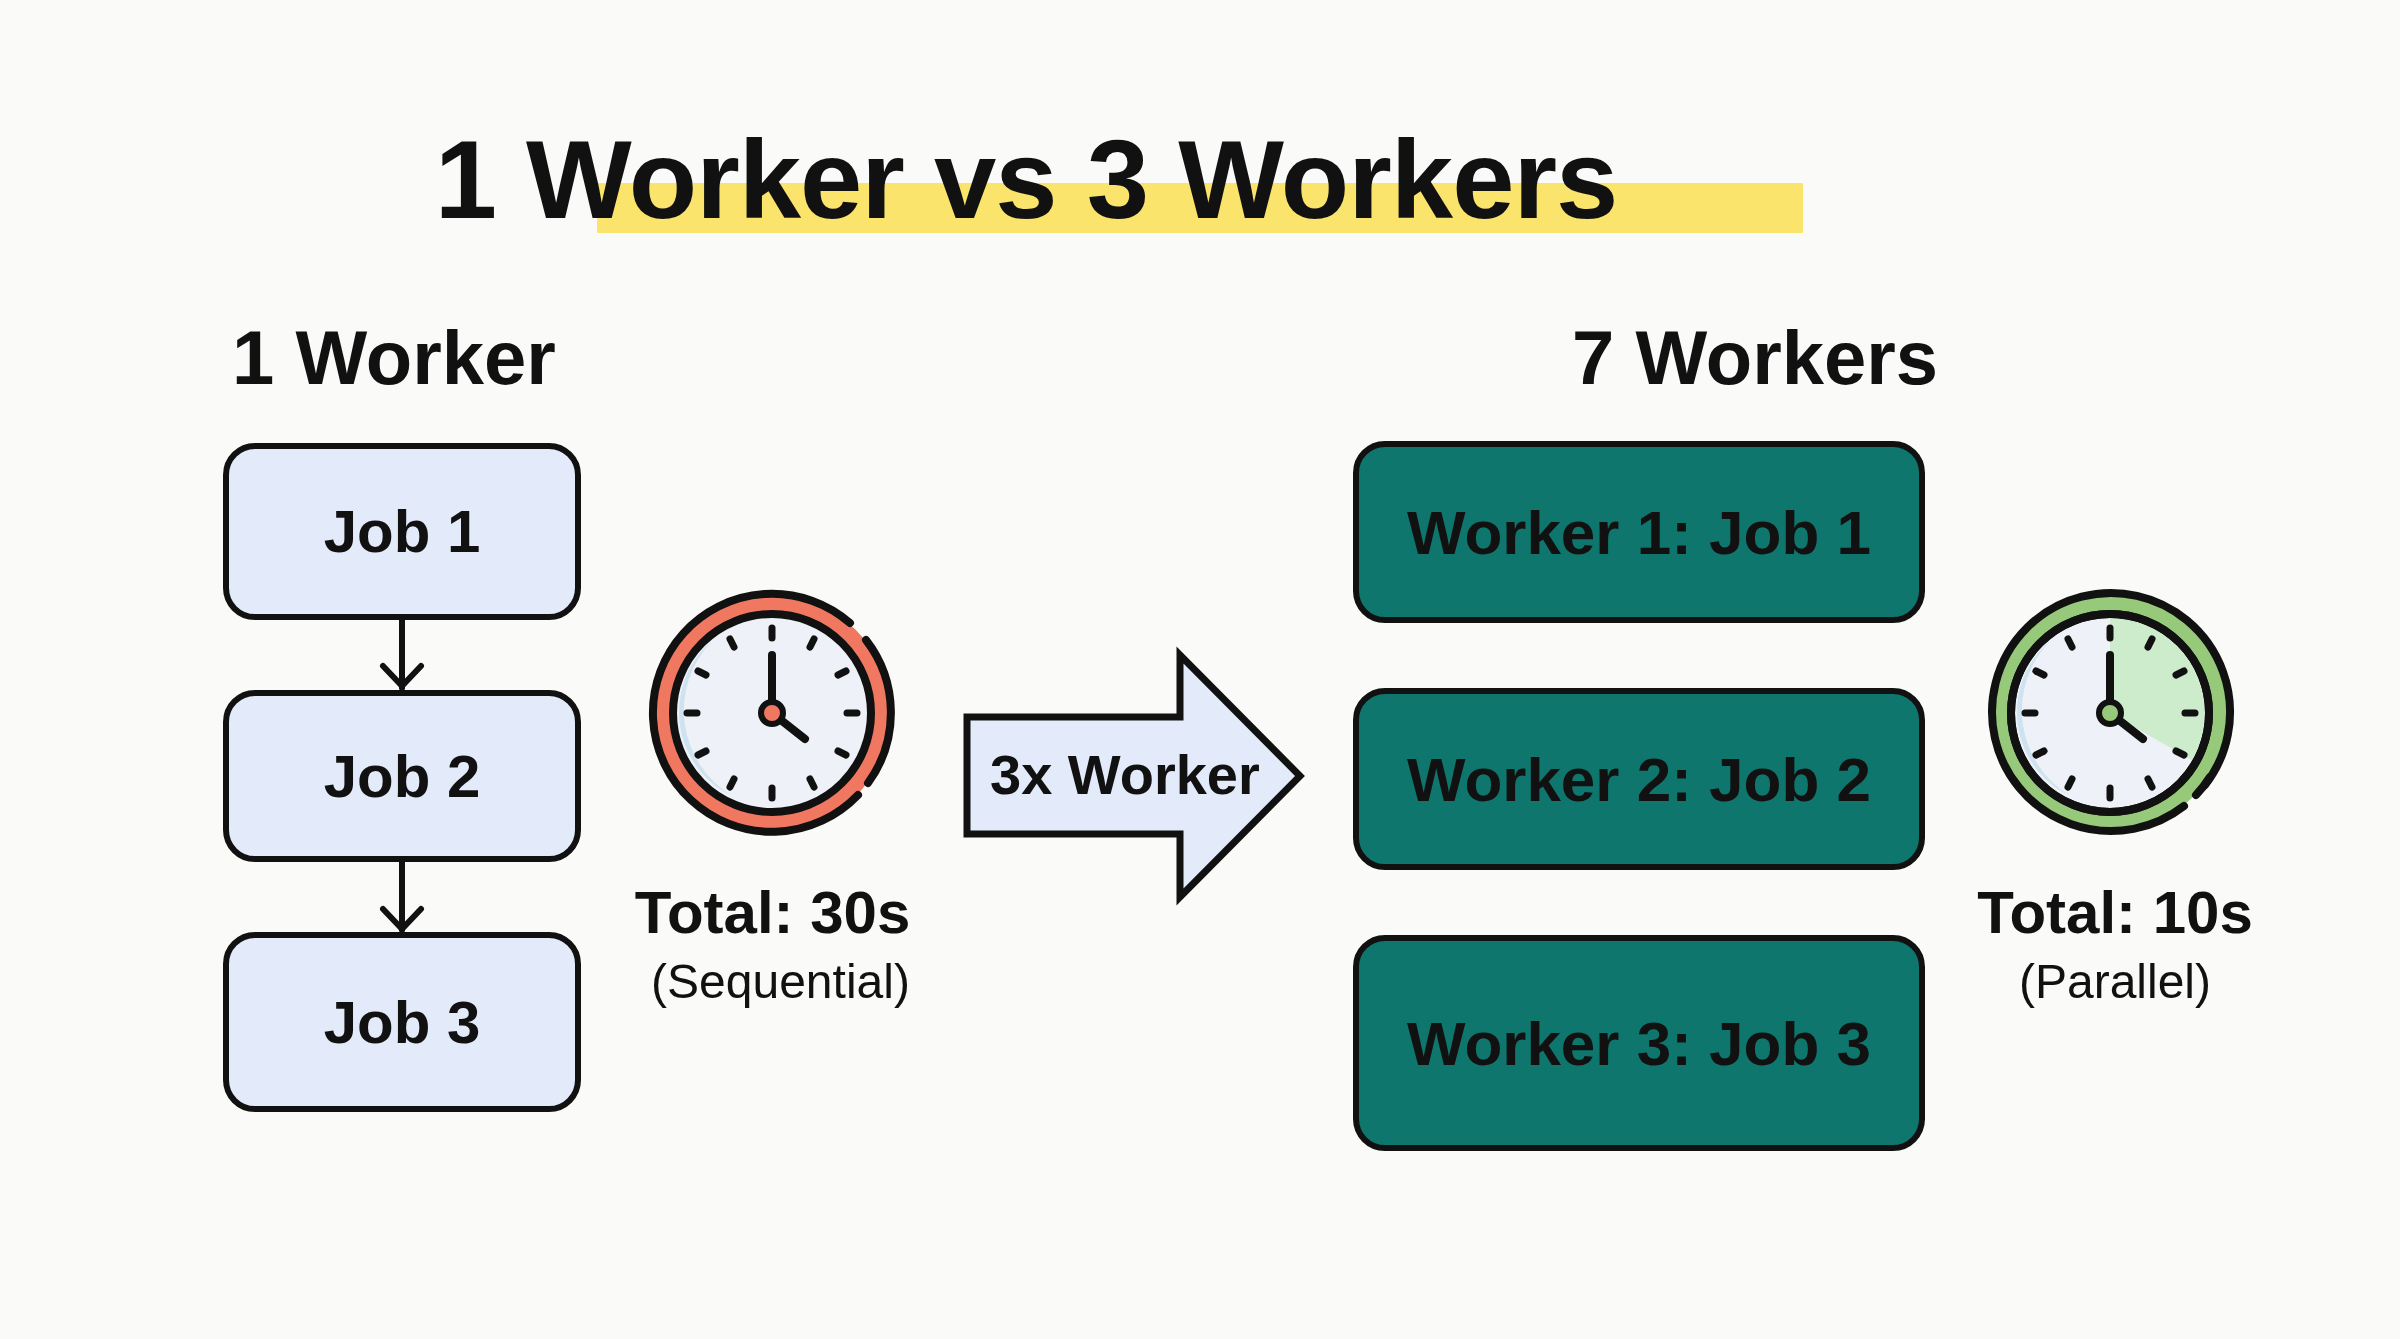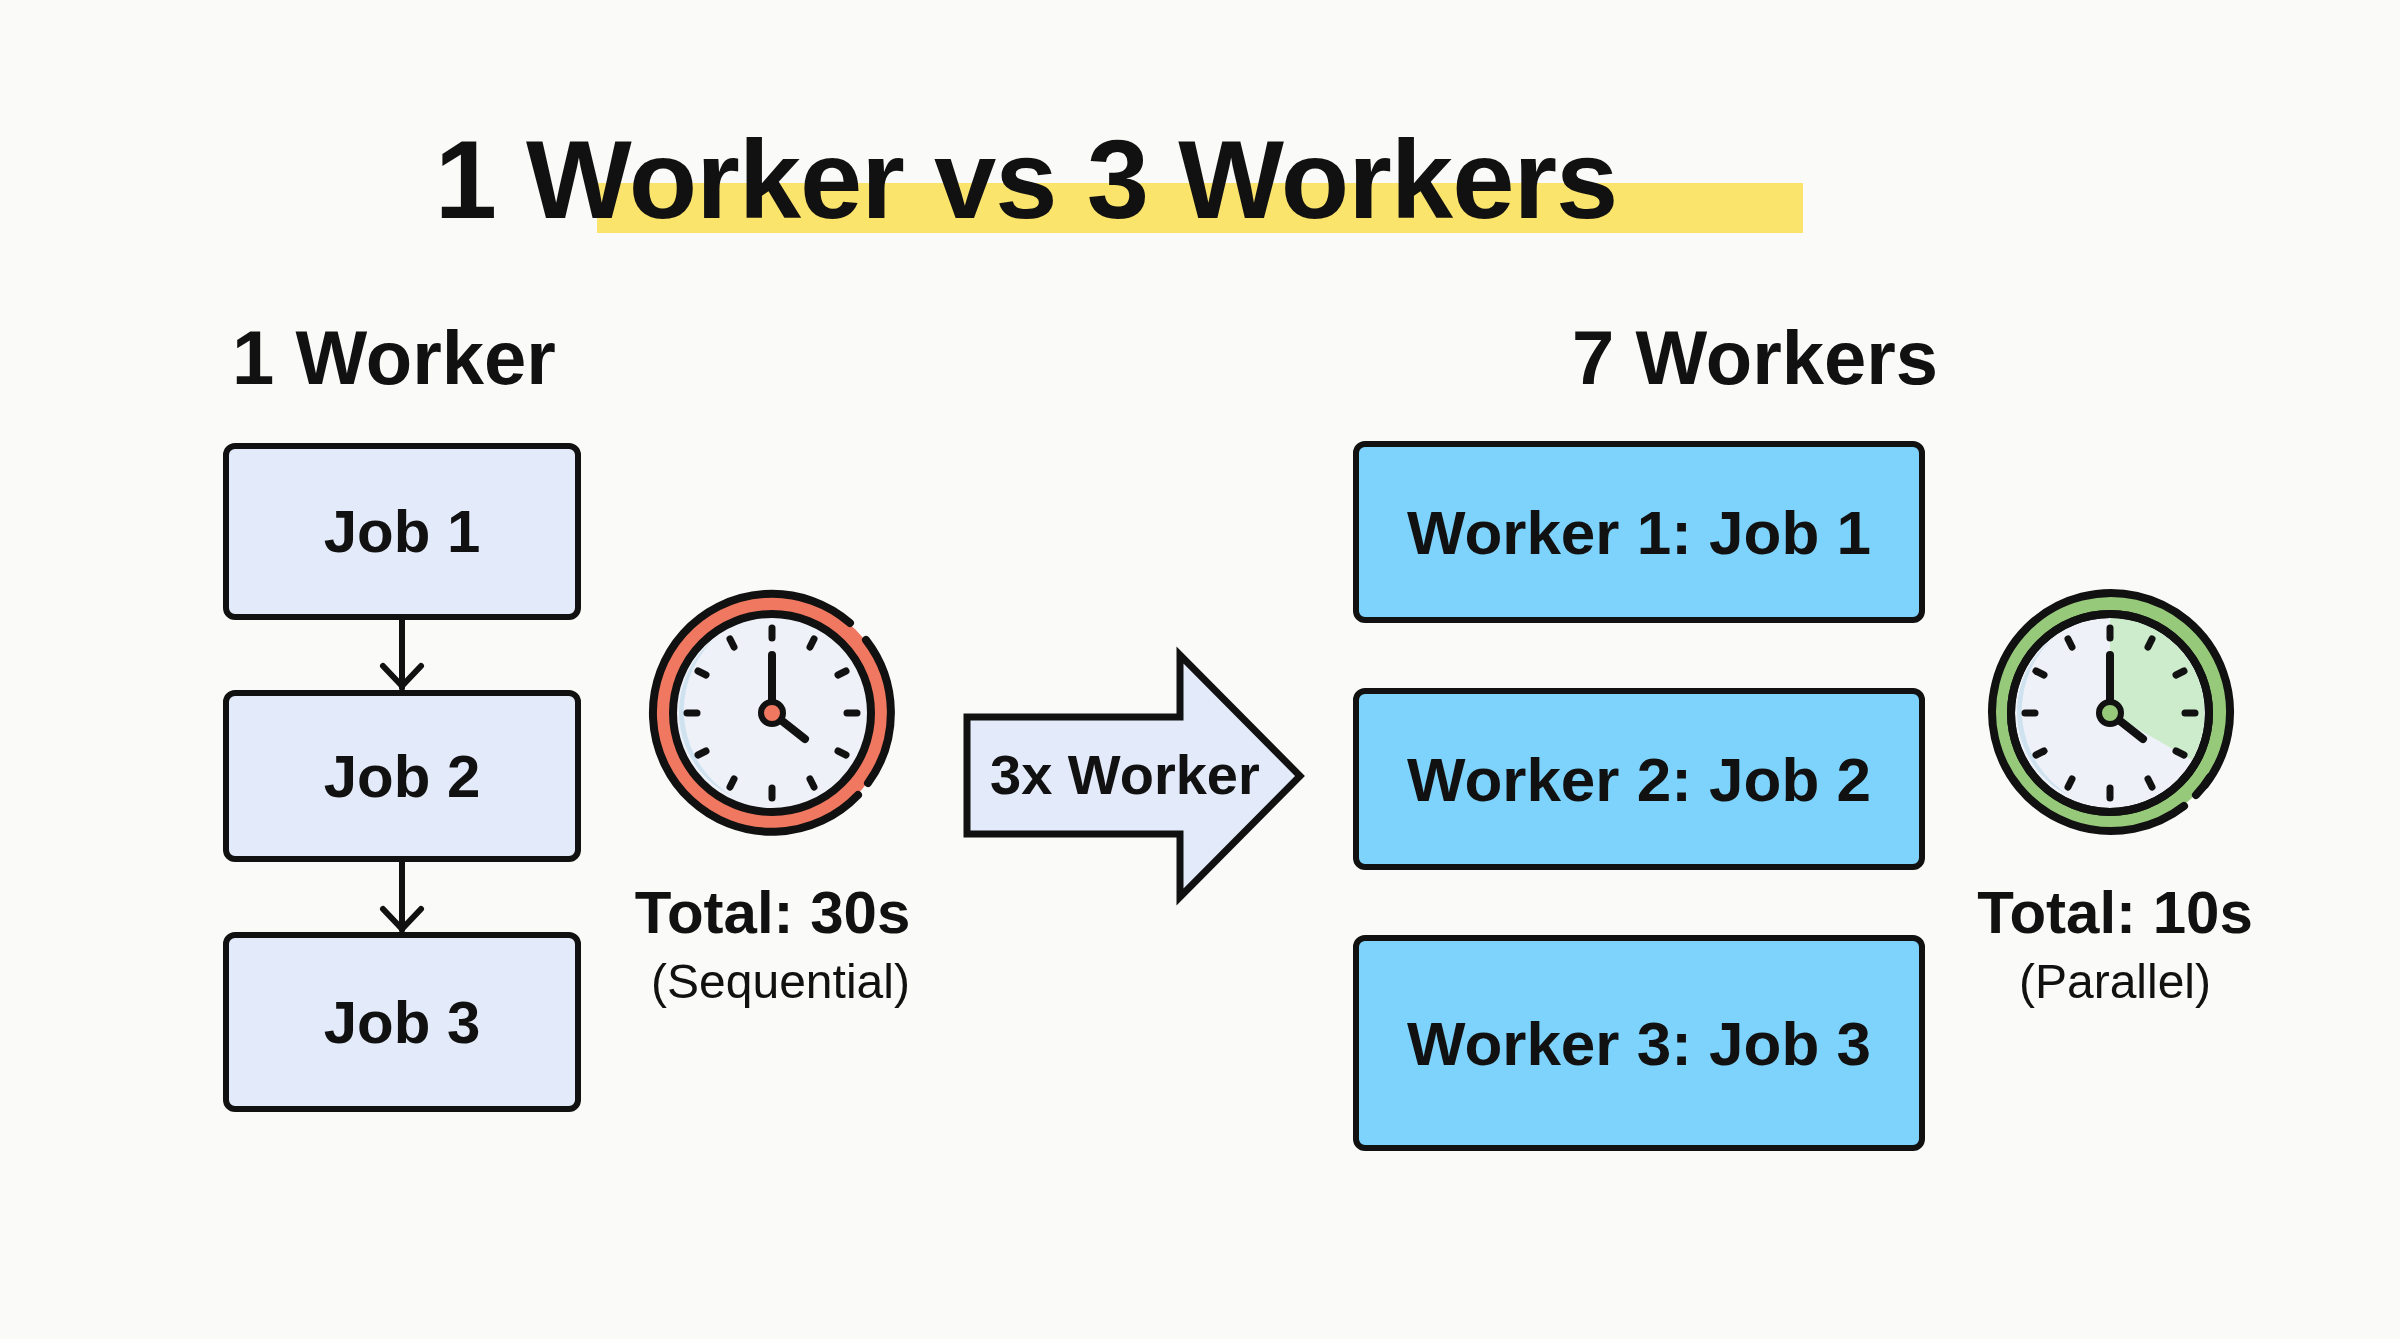--- a/index.html
+++ b/index.html
@@ -16,25 +16,25 @@
     .title {
       position: absolute; left: 0; top: 110px; width: 2052px; text-align: center;
       font-size: 112px; font-weight: 700; letter-spacing: -1px; line-height: 140px;
     }
     .heading {
       position: absolute; font-size: 76px; font-weight: 700; line-height: 90px;
       white-space: nowrap;
     }
     .box {
       position: absolute; box-sizing: border-box; border: 6px solid #111;
-      border-radius: 12px; display: flex; align-items: center; justify-content: center;
+      border-radius: 32px; display: flex; align-items: center; justify-content: center;
       font-size: 60px; font-weight: 700; white-space: nowrap;
     }
     .job-box { background: #e3eaf9; }
-    .worker-box { background: #7dd3fc; font-size: 62px; text-align: right; }
+    .worker-box { background: #0f766e; font-size: 62px; text-align: right; }
     .total {
       position: absolute; font-size: 60px; font-weight: 700; text-align: center;
       line-height: 70px; white-space: nowrap;
     }
     .sub {
       position: absolute; font-size: 48px; font-weight: 400; text-align: center;
       line-height: 60px; white-space: nowrap;
     }
     svg { position: absolute; overflow: visible; }
     .arrow-label {

